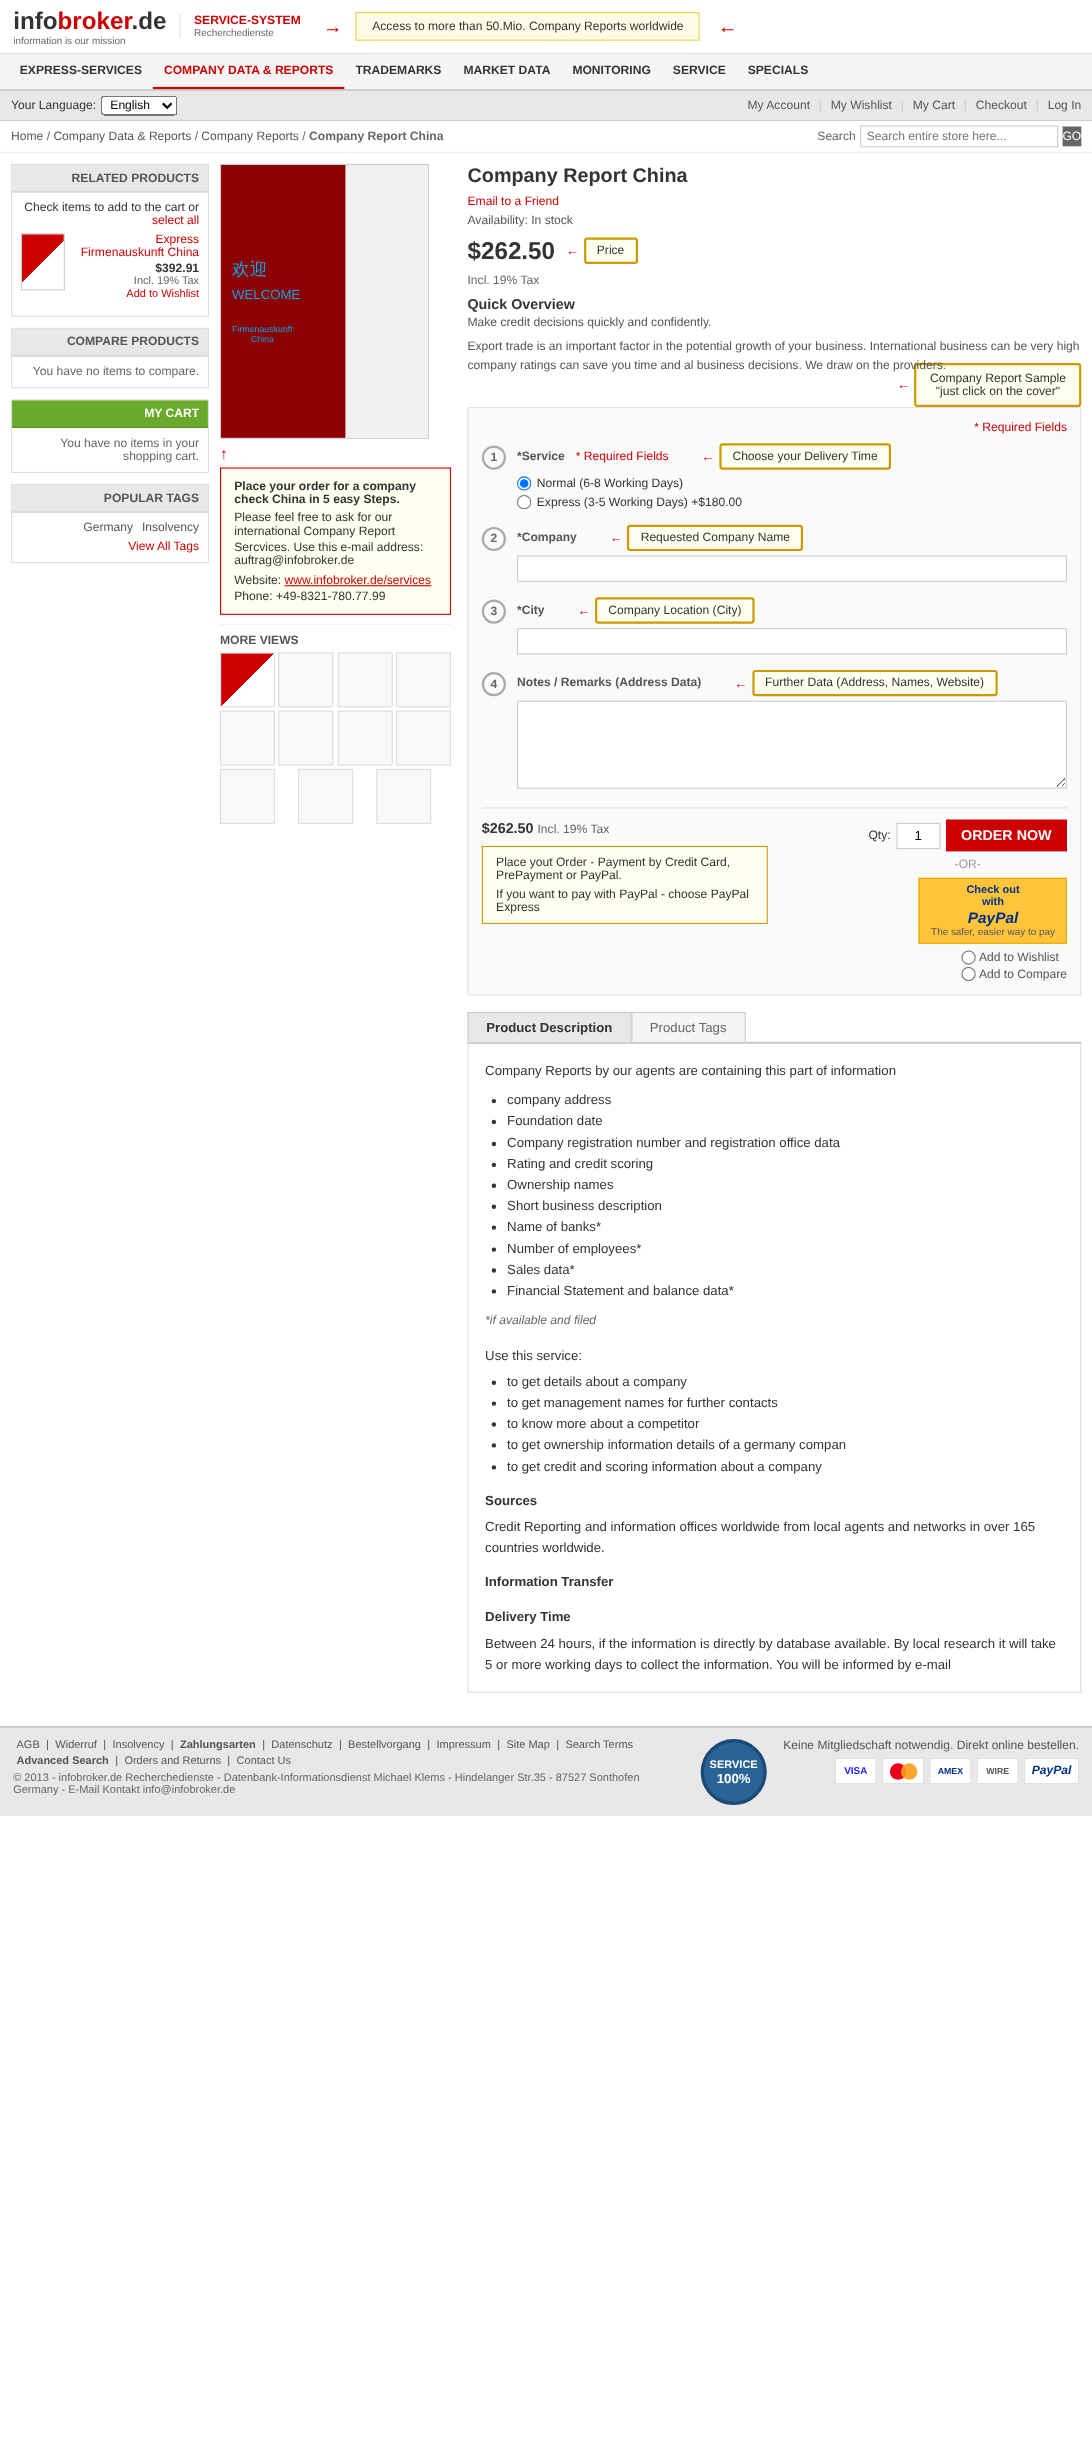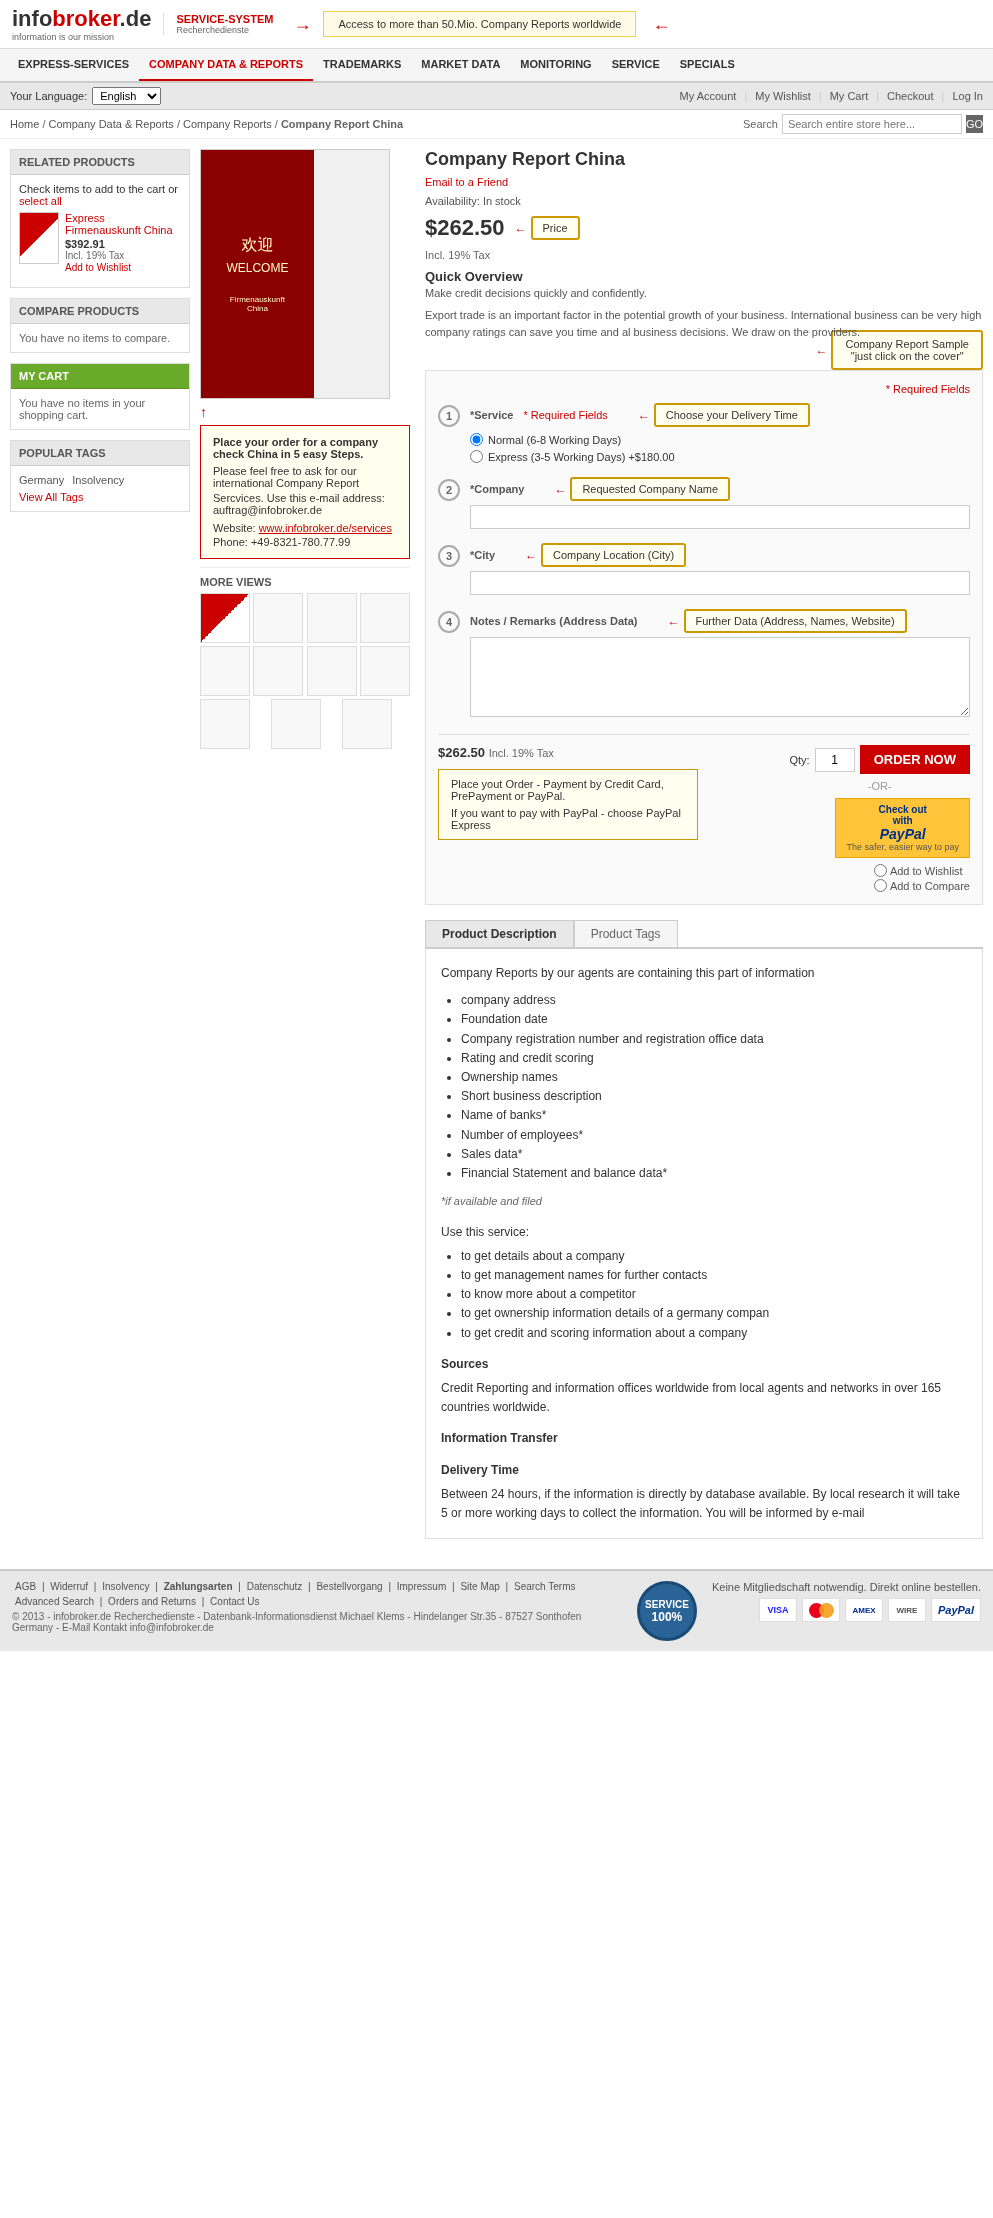--- a/index.html
+++ b/index.html
@@ -69,21 +69,21 @@
   </div>
   <div style="display:flex; align-items:center; gap:4px;">
     <span style="font-size:11px;">Search</span>
     <input type="text" style="padding: 3px 5px; border: 1px solid rgb(204, 204, 204); font-size: 11px; width: 180px;" placeholder="Search entire store here...">
     <button style="background:#666; color:#fff; border:none; padding:3px 0; font-size:11px; cursor:pointer;">GO</button>
   </div>
 </div>
 
 <div style="display:flex; padding:10px; gap:10px;">
 
-  <div style="width:180px; flex-shrink:0;">
+  <div style="width:180px; flex-shrink:0;text-align:right;">
 
     <div style="border:1px solid #ddd; margin-bottom:10px;">
       <div style="background:#e8e8e8; border-bottom:1px solid #ccc; padding:6px 8px; font-size:11px; font-weight:bold; color:#555; text-transform:uppercase;">RELATED PRODUCTS</div>
       <div style="padding:8px; font-size:11px;">
         <div style="font-size:11px; margin-bottom:5px;">
           <span>Check items to add to the cart</span>
           <span> </span>
           <span>or</span>
           <span> </span>
           <a href="#" style="color:#cc0000; text-decoration:none; font-size:11px;">select all</a>
@@ -123,21 +123,21 @@
 
   <div style="flex:1;">
 
     <div style="display:flex; gap:15px; margin-bottom:10px;">
 
       <div style="width:210px; flex-shrink:0;">
 
         <div style="width:190px; height:250px; border:1px solid #ccc; overflow:hidden; position:relative; background:#fff;">
 
           <div style="width:100%; height:100%; background:linear-gradient(90deg, #cc0000 60%, #f0f0f0 60%); position:relative; display:flex; align-items:center; justify-content:center;">
-            <div style="position:absolute; left:0; top:0; width:60%; height:100%; background:#8b0000; display:flex; flex-direction:column; align-items:center; justify-content:center; color:#fef9c3; padding:10px;">
+            <div style="position:absolute; left:0; top:0; width:60%; height:100%; background:#8b0000; display:flex; flex-direction:column; align-items:flex-start; justify-content:center; color:#0ea5e9; padding:10px;">
               <div style="font-size:16px; margin-bottom:5px;">欢迎</div>
               <div style="font-size:12px; margin-bottom:10px;">WELCOME</div>
               <div style="font-size:8px; text-align:center; margin-top:10px;">Firmenauskunft<br>China</div>
             </div>
           </div>
         </div>
 
         <div style="display:flex; align-items:flex-start; gap:4px; margin-top:5px;">
           <span style="color:#cc0000; font-size:14px;">↑</span>
         </div>
@@ -379,21 +379,21 @@
       <a href="#" style="color:#555; text-decoration:none; margin:0 3px;">Widerruf</a> |
       <a href="#" style="color:#555; text-decoration:none; margin:0 3px;">Insolvency</a> |
       <a href="#" style="color:#555; text-decoration:none; margin:0 3px;font-weight:bold;">Zahlungsarten</a> |
       <a href="#" style="color:#555; text-decoration:none; margin:0 3px;">Datenschutz</a> |
       <a href="#" style="color:#555; text-decoration:none; margin:0 3px;">Bestellvorgang</a> |
       <a href="#" style="color:#555; text-decoration:none; margin:0 3px;">Impressum</a> |
       <a href="#" style="color:#555; text-decoration:none; margin:0 3px;">Site Map</a> |
       <a href="#" style="color:#555; text-decoration:none; margin:0 3px;">Search Terms</a>
     </div>
     <div style="font-size:10px; color:#555; margin-bottom:4px;">
-      <a href="#" style="color:#555; text-decoration:none; margin:0 3px;">Advanced Search</a> |
+      <a href="#" style="color:#555; text-decoration:none; margin:0 3px;font-weight:bold;">Advanced Search</a> |
       <a href="#" style="color:#555; text-decoration:none; margin:0 3px;">Orders and Returns</a> |
       <a href="#" style="color:#555; text-decoration:none; margin:0 3px;">Contact Us</a>
     </div>
     <div style="font-size:10px; color:#666;">© 2013 - infobroker.de Recherchedienste - Datenbank-Informationsdienst Michael Klems - Hindelanger Str.35 - 87527 Sonthofen Germany - E-Mail Kontakt info@infobroker.de</div>
   </div>
   <div style="display:flex; flex-direction:column; align-items:center; gap:5px; margin:0 15px;">
     <div style="width:60px; height:60px; border-radius:50%; background:#2a6496; display:flex; align-items:center; justify-content:center; color:#fff; font-size:8px; font-weight:bold; text-align:center; border:3px solid #1a4a76;">
       <div>
         <div style="font-size:10px;">SERVICE</div>
         <div style="font-size:12px;">100%</div>

